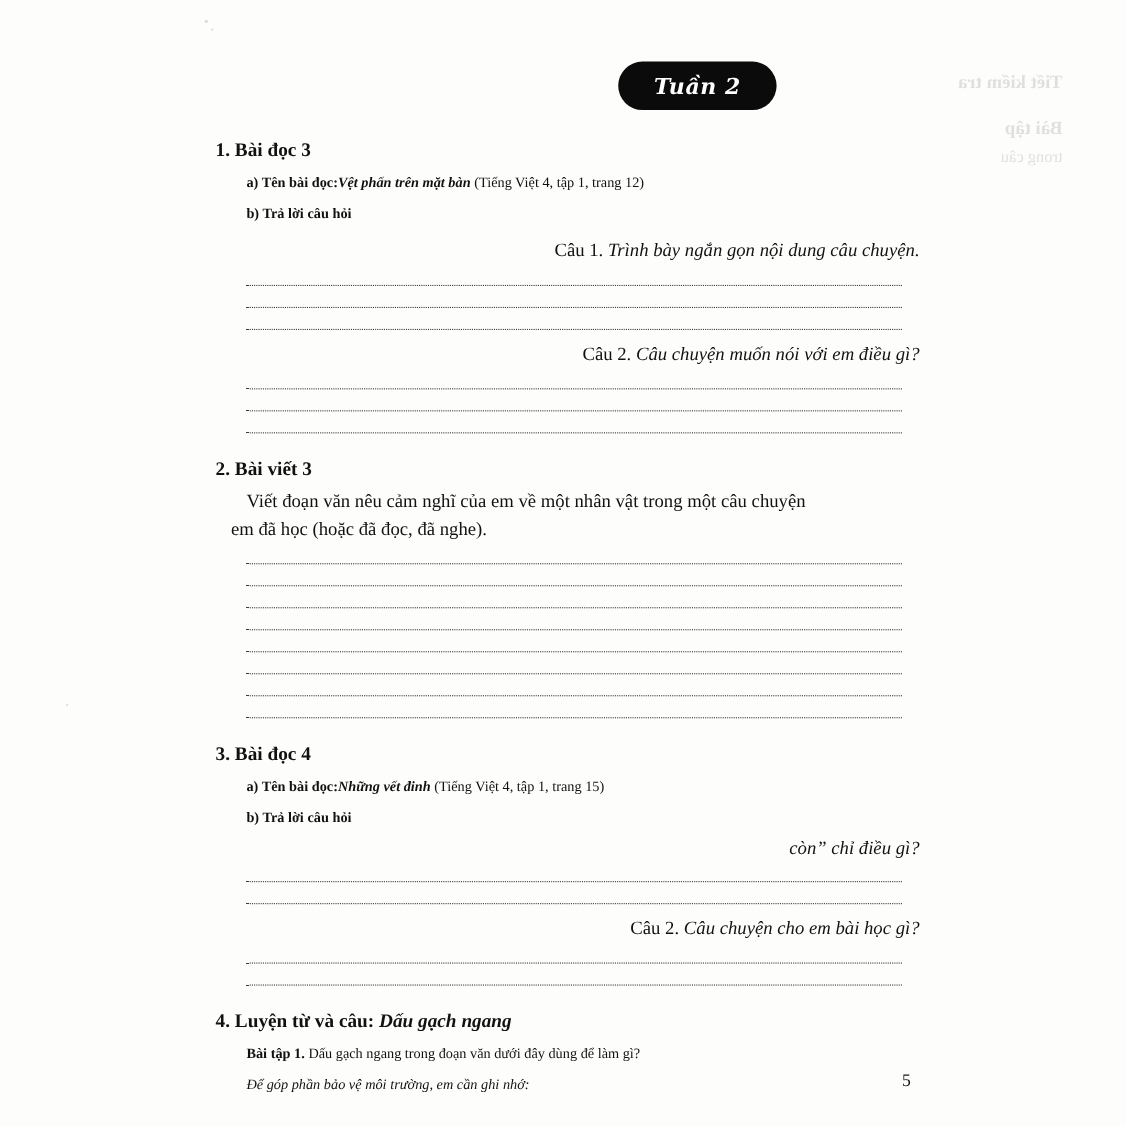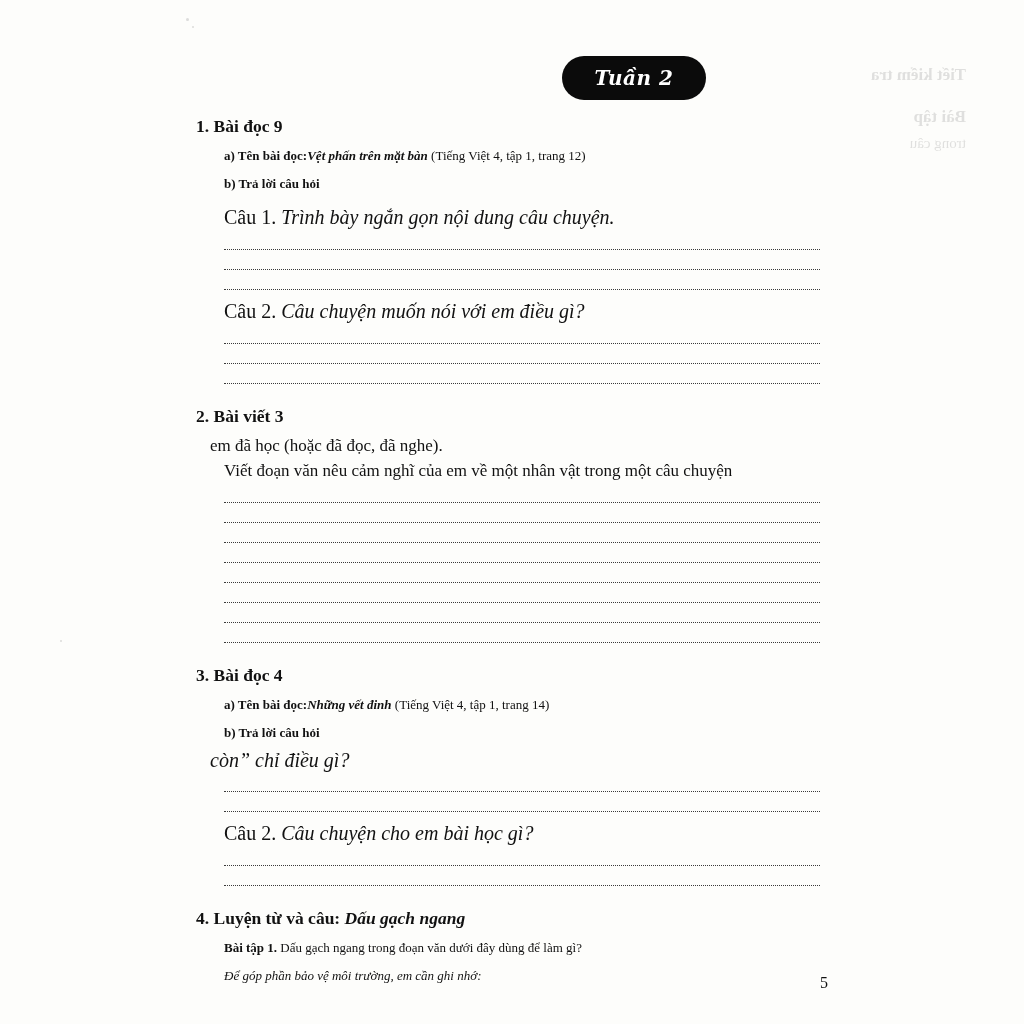--- a/index.html
+++ b/index.html
@@ -53,21 +53,21 @@
   .content {
     position: absolute;
     left: 196px;
     top: 56px;
     width: 640px;
   }
 
   .week-badge {
     width: 144px;
     height: 44px;
-    margin: 0 auto 16px auto;
+    margin: 0 auto 26px auto;
     background: #0b0b0b;
     border-radius: 22px;
     color: #ffffff;
     display: flex;
     align-items: center;
     justify-content: center;
     font-family: "DejaVu Serif", serif;
     font-style: italic;
     font-weight: bold;
     font-size: 20px;
@@ -91,23 +91,24 @@
     line-height: 25px;
     margin: 0 0 3px 0;
   }
   .line.sub { margin-left: 28px; }
   .bold { font-weight: bold; }
   .ital { font-style: italic; }
   .bolditalic { font-weight: bold; font-style: italic; }
 
   .q {
     margin-left: 28px;
-    font-size: 20px;
+    font-size: 17px;
     line-height: 25px;
     margin-top: 9px;
+    text-align: right;
   }
   .q .qlabel { font-style: normal; }
   .q .qtext { font-style: italic; }
 
   .dots {
     margin-left: 28px;
     border-bottom: 1.6px dotted #3a3a3a;
     height: 0;
     margin-top: 19px;
     width: 596px;
@@ -144,21 +145,21 @@
 
   <div class="speck" style="left:186px;top:18px;width:3px;height:3px;"></div>
   <div class="speck" style="left:192px;top:26px;width:2px;height:2px;"></div>
   <div class="speck" style="left:60px;top:640px;width:2px;height:2px;"></div>
 
   <div class="content">
 
     <div class="week-badge">Tuần 2</div>
 
     <div>
-      <div class="sec-title">1. Bài đọc 9</div>
+      <div class="sec-title">1. Bài đọc 3</div>
 
       <div class="line sub">
         <span class="bold">a) Tên bài đọc:</span><span class="bolditalic">Vệt phấn trên mặt bàn</span><span> (Tiếng Việt 4, tập 1, trang 12)</span>
       </div>
 
       <div class="line sub bold">b) Trả lời câu hỏi</div>
 
       <div class="q">
         <span class="qlabel">Câu 1.</span>
         <span class="qtext">Trình bày ngắn gọn nội dung câu chuyện.</span>
@@ -173,40 +174,40 @@
       </div>
       <div class="dots"></div>
       <div class="dots"></div>
       <div class="dots"></div>
     </div>
 
     <div class="block-gap-md"></div>
 
     <div>
       <div class="sec-title">2. Bài viết 3</div>
+      <div class="para">Viết đoạn văn nêu cảm nghĩ của em về một nhân vật trong một câu chuyện</div>
       <div class="para hang" style="margin-left:14px;">em đã học (hoặc đã đọc, đã nghe).</div>
-      <div class="para">Viết đoạn văn nêu cảm nghĩ của em về một nhân vật trong một câu chuyện</div>
 
       <div class="dots"></div>
       <div class="dots"></div>
       <div class="dots"></div>
       <div class="dots"></div>
       <div class="dots"></div>
       <div class="dots"></div>
       <div class="dots"></div>
       <div class="dots"></div>
     </div>
 
     <div class="block-gap-md"></div>
 
     <div>
       <div class="sec-title">3. Bài đọc 4</div>
 
       <div class="line sub">
-        <span class="bold">a) Tên bài đọc:</span><span class="bolditalic">Những vết đinh</span><span> (Tiếng Việt 4, tập 1, trang 14)</span>
+        <span class="bold">a) Tên bài đọc:</span><span class="bolditalic">Những vết đinh</span><span> (Tiếng Việt 4, tập 1, trang 15)</span>
       </div>
 
       <div class="line sub bold">b) Trả lời câu hỏi</div>
 
       <div class="q ital" style="margin-top:0;margin-left:14px;">còn” chỉ điều gì?</div>
       <div class="dots tight"></div>
       <div class="dots"></div>
 
       <div class="q">
         <span class="qlabel">Câu 2.</span>

